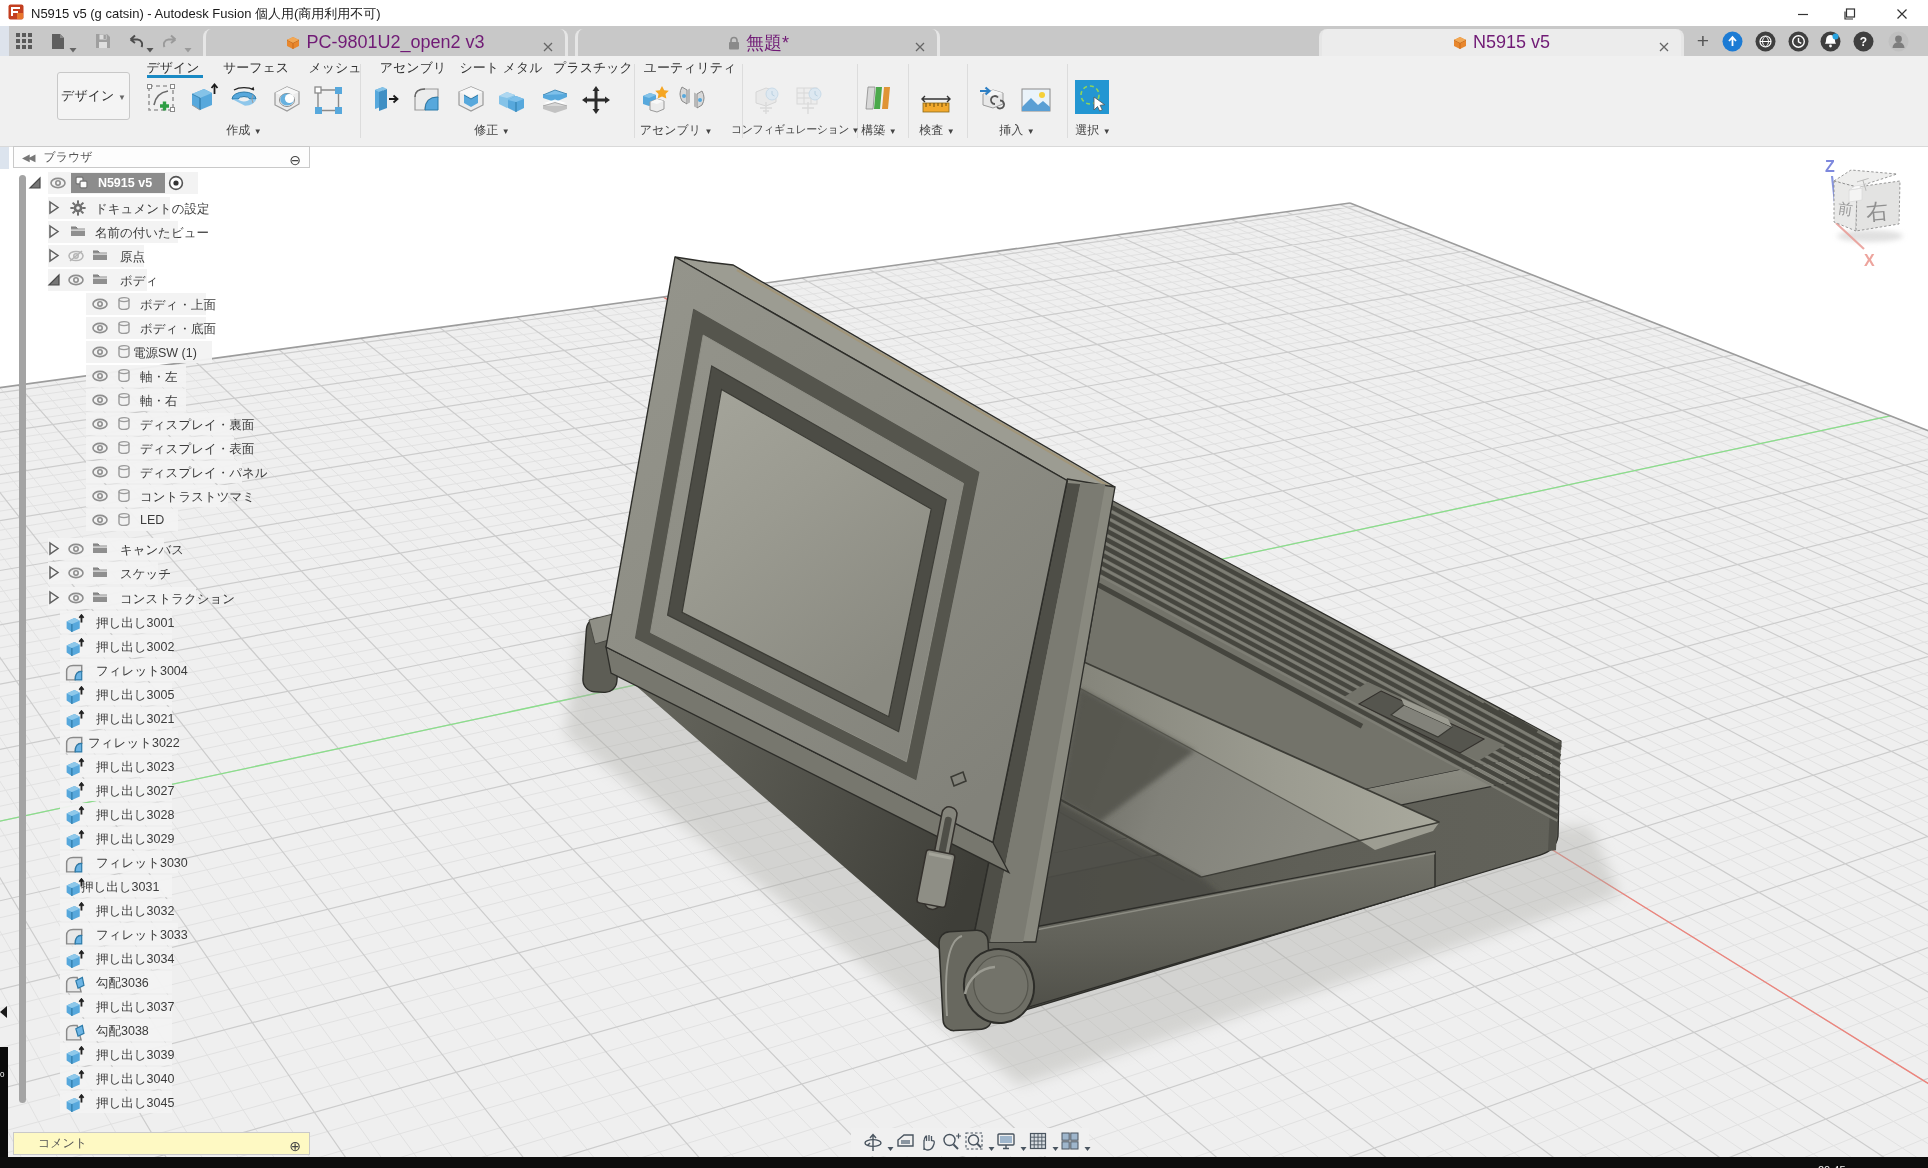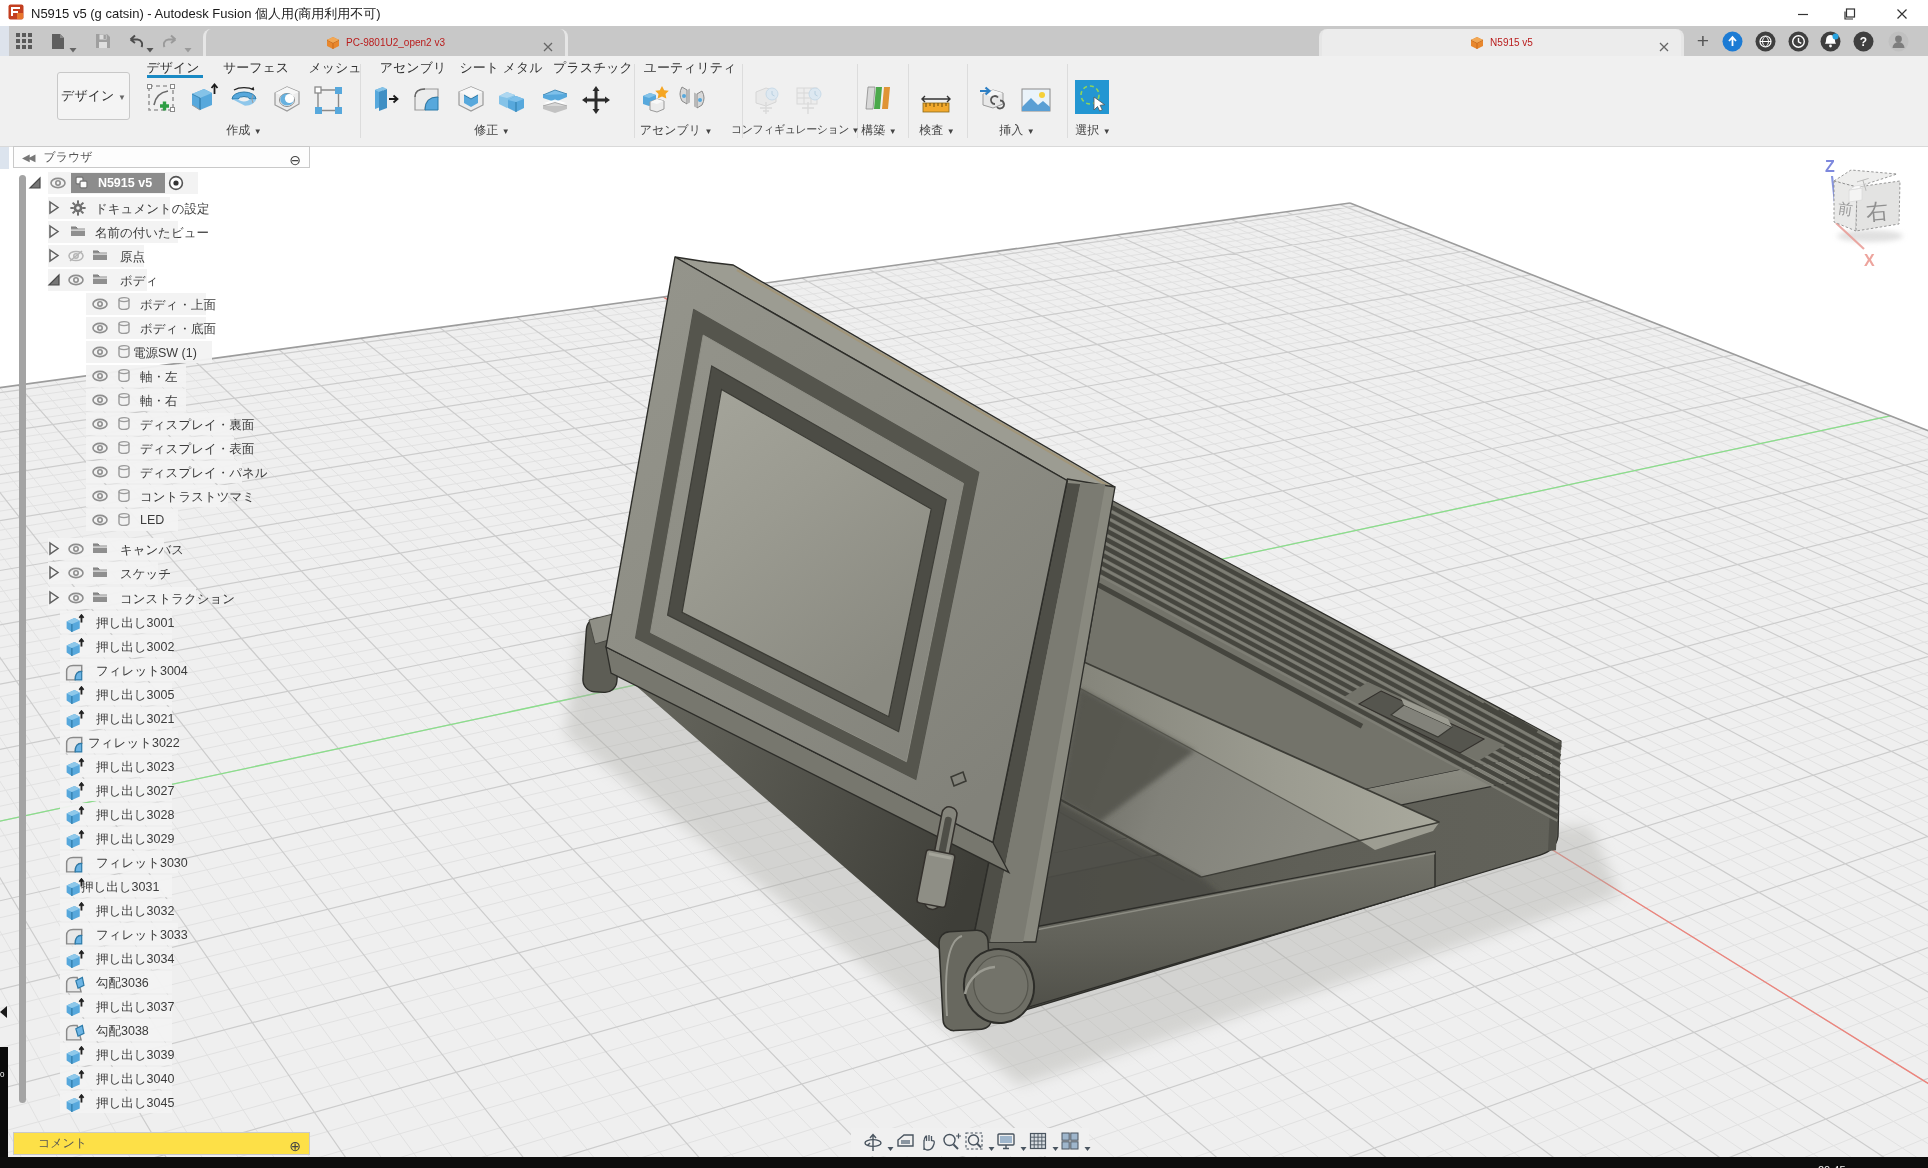--- a/index.html
+++ b/index.html
@@ -3,35 +3,35 @@
 *{margin:0;padding:0;box-sizing:border-box}
 html,body{width:1928px;height:1168px;overflow:hidden;font-family:"Liberation Sans",sans-serif;background:#fff}
 #stage{position:relative;width:1928px;height:1168px;overflow:hidden}
 #titlebar{position:absolute;left:0;top:0;width:1928px;height:26px;background:#fff}
 #titletext{position:absolute;left:31px;top:5px;font-size:13px;color:#1a1a1a}
 .wbtn{position:absolute;top:6px;width:14px;height:14px}
 #tabbar{position:absolute;left:0;top:26px;width:1928px;height:30px;background:#c8c8c8}
 .tab{position:absolute;top:3px;height:27px;background:#c8c8c8;border-left:3px solid #e6e6e6;border-right:3px solid #e6e6e6;border-radius:8px 8px 0 0;display:flex;align-items:center;justify-content:center}
 .tab.active{background:#ececec}
 .tab .tic{margin-right:6px;height:14px}
-.tab .ttx{font-size:10px;color:#b91c1c;white-space:nowrap}
+.tab .ttx{font-size:18px;color:#701a75;white-space:nowrap}
 .tab .tx{position:absolute;right:12px;top:9px;height:10px}
 .tbi{position:absolute}
 #ribbon{position:absolute;left:0;top:56px;width:1928px;height:91px;background:#f0f0f0;border-bottom:1px solid #d9d9d9}
 #designbtn{position:absolute;left:57px;top:16px;width:73px;height:48px;border:1px solid #c8c8c8;border-radius:3px;font-size:13px;color:#333;text-align:center;line-height:46px;background:#f4f4f4}
 .rtab{position:absolute;top:3px;width:140px;text-align:center;font-size:13px;color:#333}
 .rsep{position:absolute;top:8px;width:1px;height:74px;background:#dcdcdc}
 .rlab{position:absolute;top:66px;width:170px;text-align:center;font-size:12px;color:#444;white-space:nowrap}
 #tree{position:absolute;left:0;top:0;width:330px;height:1168px}
 .trow{position:absolute;height:22px;background:rgba(242,242,242,0.95)}
 .ticon{position:absolute}
 .tlab{position:absolute;font-size:12.5px;color:#3c3c3c;white-space:nowrap}
 .tsel{position:absolute;height:20px;background:#8c8c8c;color:#fff;font-size:12.5px;font-weight:bold;text-align:center;line-height:20px}
 #bheader{position:absolute;left:13px;top:146px;width:297px;height:22px;background:#fdfdfd;border:1px solid #c9c9c9;font-size:12px;color:#555;line-height:20px;padding-left:8px}
-#comment{position:absolute;left:13px;top:1132px;width:297px;height:23px;background:#fde047;border:1px solid #c9c9c9;font-size:12px;color:#555;line-height:21px;padding-left:24px}
+#comment{position:absolute;left:13px;top:1132px;width:297px;height:23px;background:#fef9c3;border:1px solid #c9c9c9;font-size:12px;color:#555;line-height:21px;padding-left:24px}
 #scrollbar{position:absolute;left:19px;top:175px;width:7px;height:928px;background:#a4a4a4;border-radius:4px}
 #navbar{position:absolute;left:851px;top:1128px;width:238px;height:28px;background:#f0f0f0}
 #taskbar{position:absolute;left:0;top:1157px;width:1928px;height:11px;background:#0d0d0d}
 text{font-family:"Liberation Sans",sans-serif}
 </style></head><body>
 <div id="stage">
 <svg id="vp" width="1928" height="1010" viewBox="0 0 1928 1010" style="position:absolute;left:0;top:147px">
 <defs>
 <linearGradient id="gface" x1="0" y1="0" x2="0.7" y2="1">
  <stop offset="0" stop-color="#95958c"></stop>
@@ -582,20 +582,30 @@
         <span class="tic"><svg width="14" height="14" viewBox="0 0 14 14" style="">
             <path d="M7 1 L13 4 V10 L7 13 L1 10 V4 Z" fill="#e8872d"></path>
             <path d="M1 4 L7 7 L13 4 M7 7 V13" stroke="#c96a1a" stroke-width="1"></path>
             <path d="M7 1 L13 4 L7 7 L1 4 Z" fill="#f2a855"></path>
           </svg></span>
         <span class="ttx">PC-9801U2_open2 v3</span>
         <span class="tx"><svg width="10" height="10" viewBox="0 0 10 10" style="">
             <path d="M1 1 L9 9 M9 1 L1 9" stroke="#666" stroke-width="1.3"></path>
           </svg></span>
       </div>
+<div class="tab" style="left:575px;width:365px">
+        <span class="tic"><svg width="14" height="14" viewBox="0 0 14 14" style="">
+            <rect x="3" y="6" width="10" height="7.5" rx="1" fill="#8a8a8a"></rect>
+            <path d="M5 6 V4.5 a3 3 0 0 1 6 0 V6" fill="none" stroke="#8a8a8a" stroke-width="1.6"></path>
+          </svg></span>
+        <span class="ttx">無題*</span>
+        <span class="tx"><svg width="10" height="10" viewBox="0 0 10 10" style="">
+            <path d="M1 1 L9 9 M9 1 L1 9" stroke="#666" stroke-width="1.3"></path>
+          </svg></span>
+      </div>
 <div class="tab active" style="left:1319px;width:365px">
         <span class="tic"><svg width="14" height="14" viewBox="0 0 14 14" style="">
             <path d="M7 1 L13 4 V10 L7 13 L1 10 V4 Z" fill="#e8872d"></path>
             <path d="M1 4 L7 7 L13 4 M7 7 V13" stroke="#c96a1a" stroke-width="1"></path>
             <path d="M7 1 L13 4 L7 7 L1 4 Z" fill="#f2a855"></path>
           </svg></span>
         <span class="ttx">N5915 v5</span>
         <span class="tx"><svg width="10" height="10" viewBox="0 0 10 10" style="">
             <path d="M1 1 L9 9 M9 1 L1 9" stroke="#666" stroke-width="1.3"></path>
           </svg></span>

